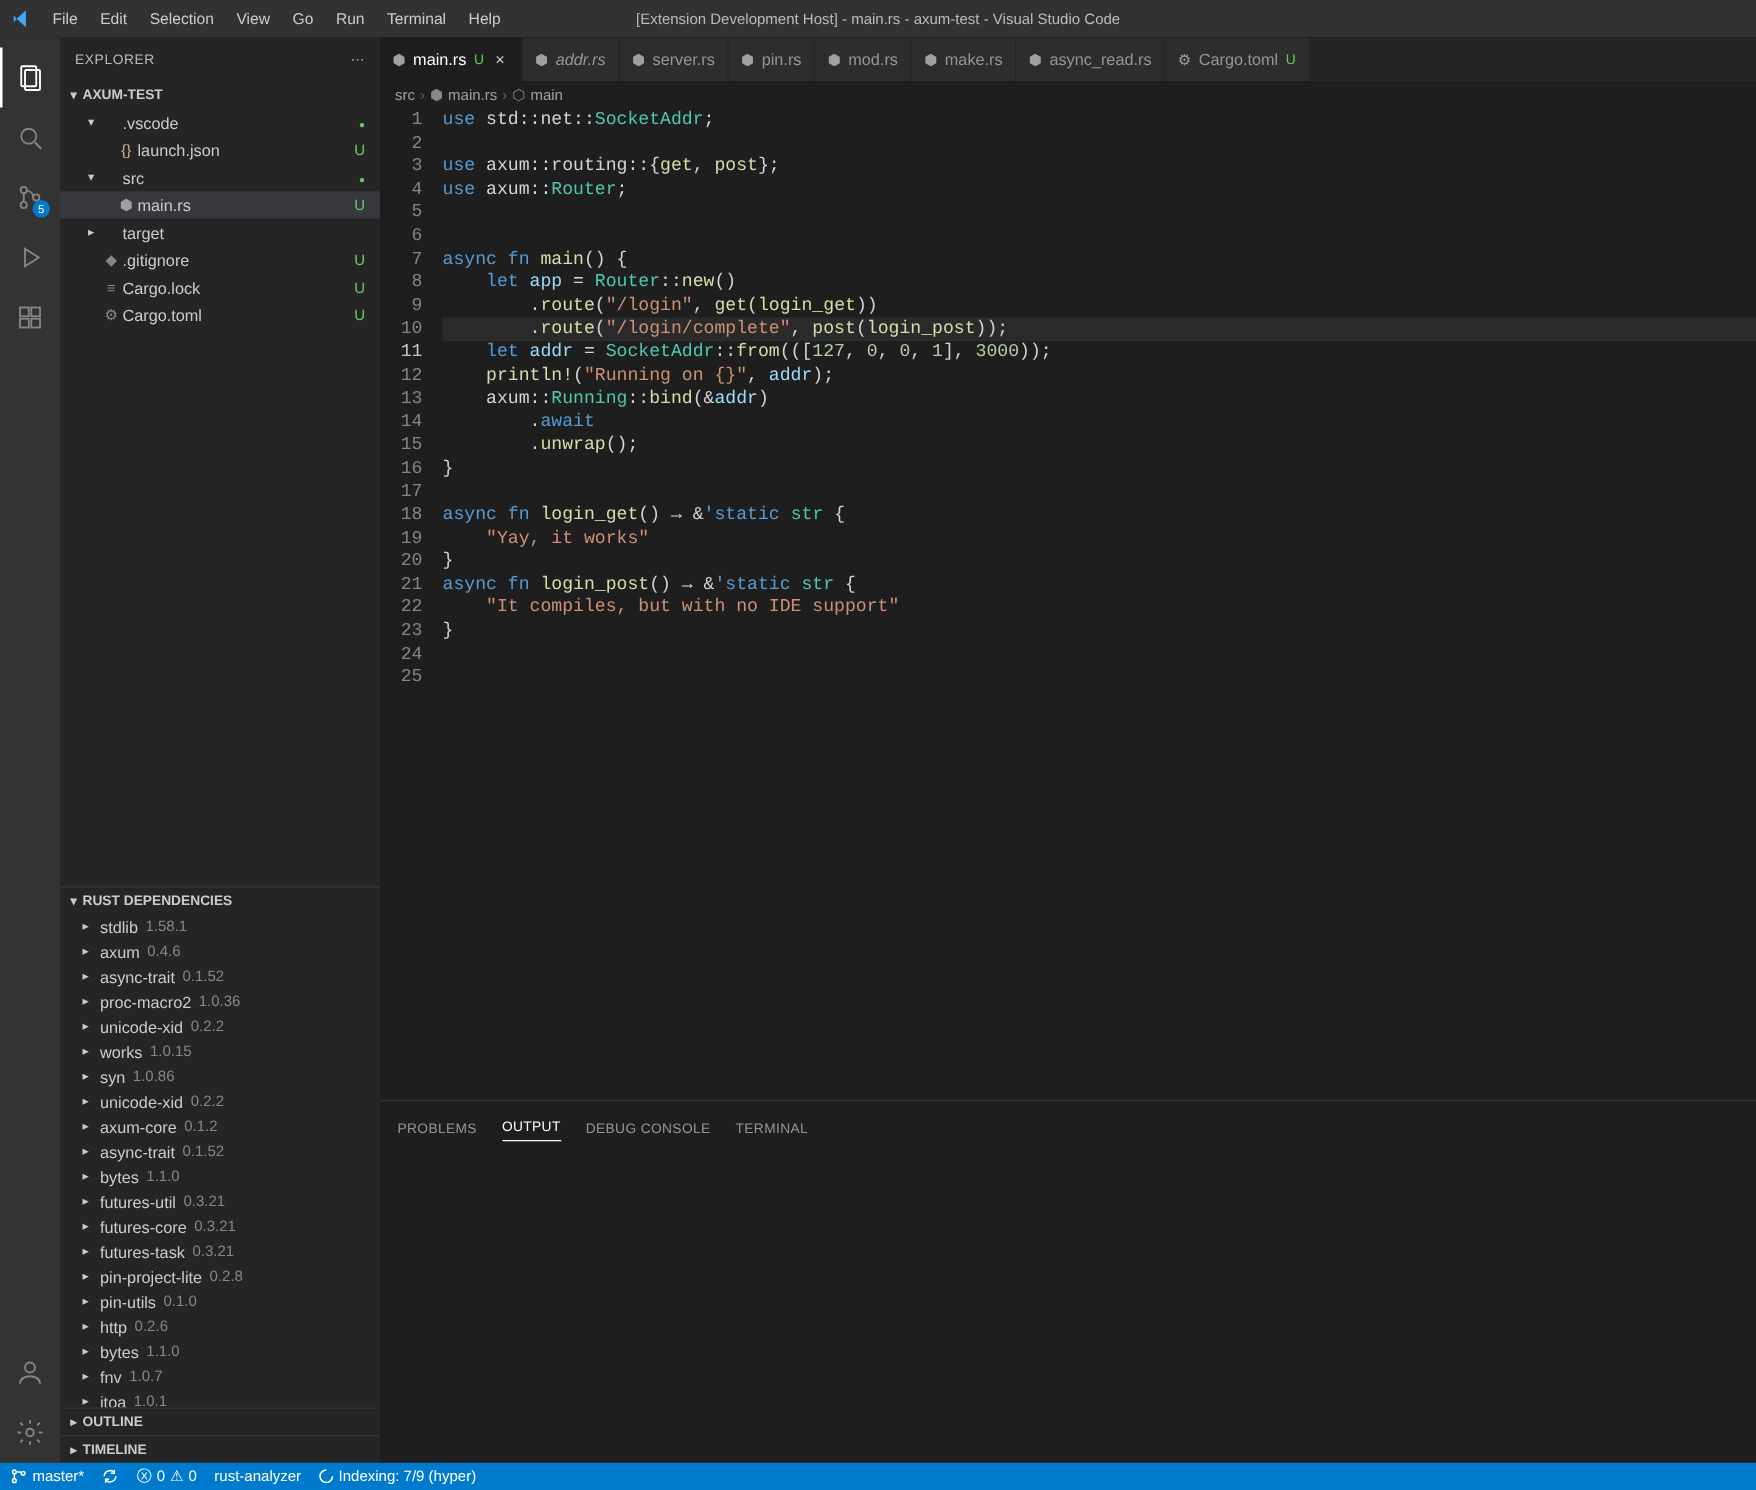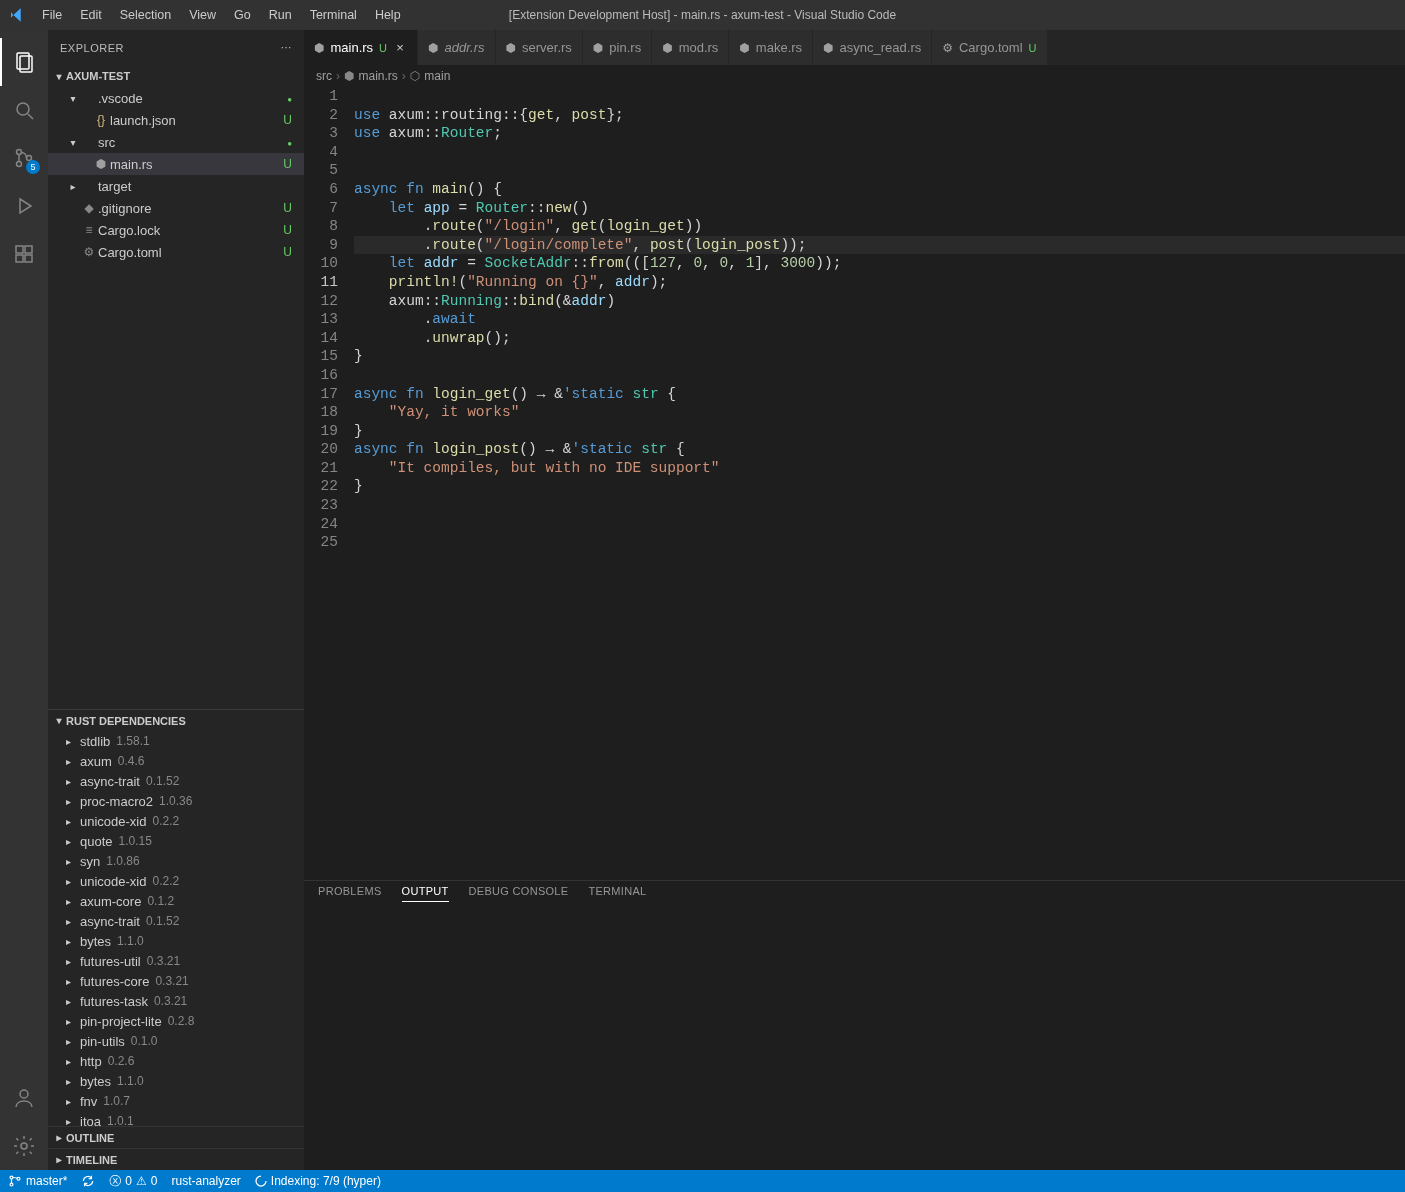--- a/index.html
+++ b/index.html
@@ -52,21 +52,21 @@
 .code-line.hl { background: #2a2a2a; }
 .k { color: #569cd6; }
 .t { color: #4ec9b0; }
 .f { color: #dcdcaa; }
 .s { color: #ce9178; }
 .n { color: #b5cea8; margin-top: 36px; }
 .v { color: #9cdcfe; }
 .p { color: #d4d4d4; }
 .m { color: #dcdcaa; }
 .panel { height: 290px; border-top: 1px solid #333; background: #1e1e1e; }
-.panel-tabs { height: 32px; display: flex; align-items: flex-start; gap: 20px; padding: 0 14px; font-size: 11px; color: #969696; }
+.panel-tabs { height: 32px; display: flex; align-items: flex-end; gap: 20px; padding: 0 14px; font-size: 11px; color: #969696; }
 .panel-tab { cursor: pointer; padding: 4px 0; letter-spacing: 0.3px;}
 .panel-tab.active { color: #fff; border-bottom: 1px solid #fff; }
 .statusbar { height: 22px; background: #007acc; color: #fff; display: flex; align-items: center; font-size: 12px; padding: 0 8px; gap: 14px; }
 .statusbar .sb-item { display: flex; align-items: center; gap: 4px; cursor: pointer;}
 svg { display: block; }
 .rust-icon { color: #a0a0a0; }
 .folded-sections .section-header { border-top: 1px solid #333; }
 </style>
 </head>
 <body>
@@ -234,21 +234,21 @@
           <span>proc-macro2</span>
           <span class="ver">1.0.36</span>
         </div>
         <div class="dep-row">
           <span class="chev">▸</span>
           <span>unicode-xid</span>
           <span class="ver">0.2.2</span>
         </div>
         <div class="dep-row">
           <span class="chev">▸</span>
-          <span>quote</span>
+          <span>works</span>
           <span class="ver">1.0.15</span>
         </div>
         <div class="dep-row">
           <span class="chev">▸</span>
           <span>syn</span>
           <span class="ver">1.0.86</span>
         </div>
         <div class="dep-row">
           <span class="chev">▸</span>
           <span>unicode-xid</span>
@@ -402,20 +402,21 @@
           <div class="ln">18</div>
           <div class="ln">19</div>
           <div class="ln">20</div>
           <div class="ln">21</div>
           <div class="ln">22</div>
           <div class="ln">23</div>
           <div class="ln">24</div>
           <div class="ln">25</div>
         </div>
       <div class="code" id="code">
+          <div class="code-line"><span class="k">use</span><span class="p"> std</span><span class="p">::</span><span class="p">net</span><span class="p">::</span><span class="t">SocketAddr</span><span class="p">;</span></div>
           <div class="code-line"></div>
           <div class="code-line"><span class="k">use</span><span class="p"> axum</span><span class="p">::</span><span class="p">routing</span><span class="p">::{</span><span class="f">get</span><span class="p">, </span><span class="f">post</span><span class="p">};</span></div>
           <div class="code-line"><span class="k">use</span><span class="p"> axum</span><span class="p">::</span><span class="t">Router</span><span class="p">;</span></div>
           <div class="code-line"></div>
           <div class="code-line"></div>
           <div class="code-line"><span class="k">async</span><span class="p"> </span><span class="k">fn</span><span class="p"> </span><span class="f">main</span><span class="p">() {</span></div>
           <div class="code-line">    <span class="k">let</span><span class="p"> </span><span class="v">app</span><span class="p"> = </span><span class="t">Router</span><span class="p">::</span><span class="f">new</span><span class="p">()</span></div>
           <div class="code-line">        <span class="p">.</span><span class="f">route</span><span class="p">(</span><span class="s">"/login"</span><span class="p">, </span><span class="f">get</span><span class="p">(</span><span class="f">login_get</span><span class="p">))</span></div>
           <div class="code-line hl">        <span class="p">.</span><span class="f">route</span><span class="p">(</span><span class="s">"/login/complete"</span><span class="p">, </span><span class="f">post</span><span class="p">(</span><span class="f">login_post</span><span class="p">));</span></div>
           <div class="code-line">    <span class="k">let</span><span class="p"> </span><span class="v">addr</span><span class="p"> = </span><span class="t">SocketAddr</span><span class="p">::</span><span class="f">from</span><span class="p">(([</span><span class="n">127</span><span class="p">, </span><span class="n">0</span><span class="p">, </span><span class="n">0</span><span class="p">, </span><span class="n">1</span><span class="p">], </span><span class="n">3000</span><span class="p">));</span></div>

